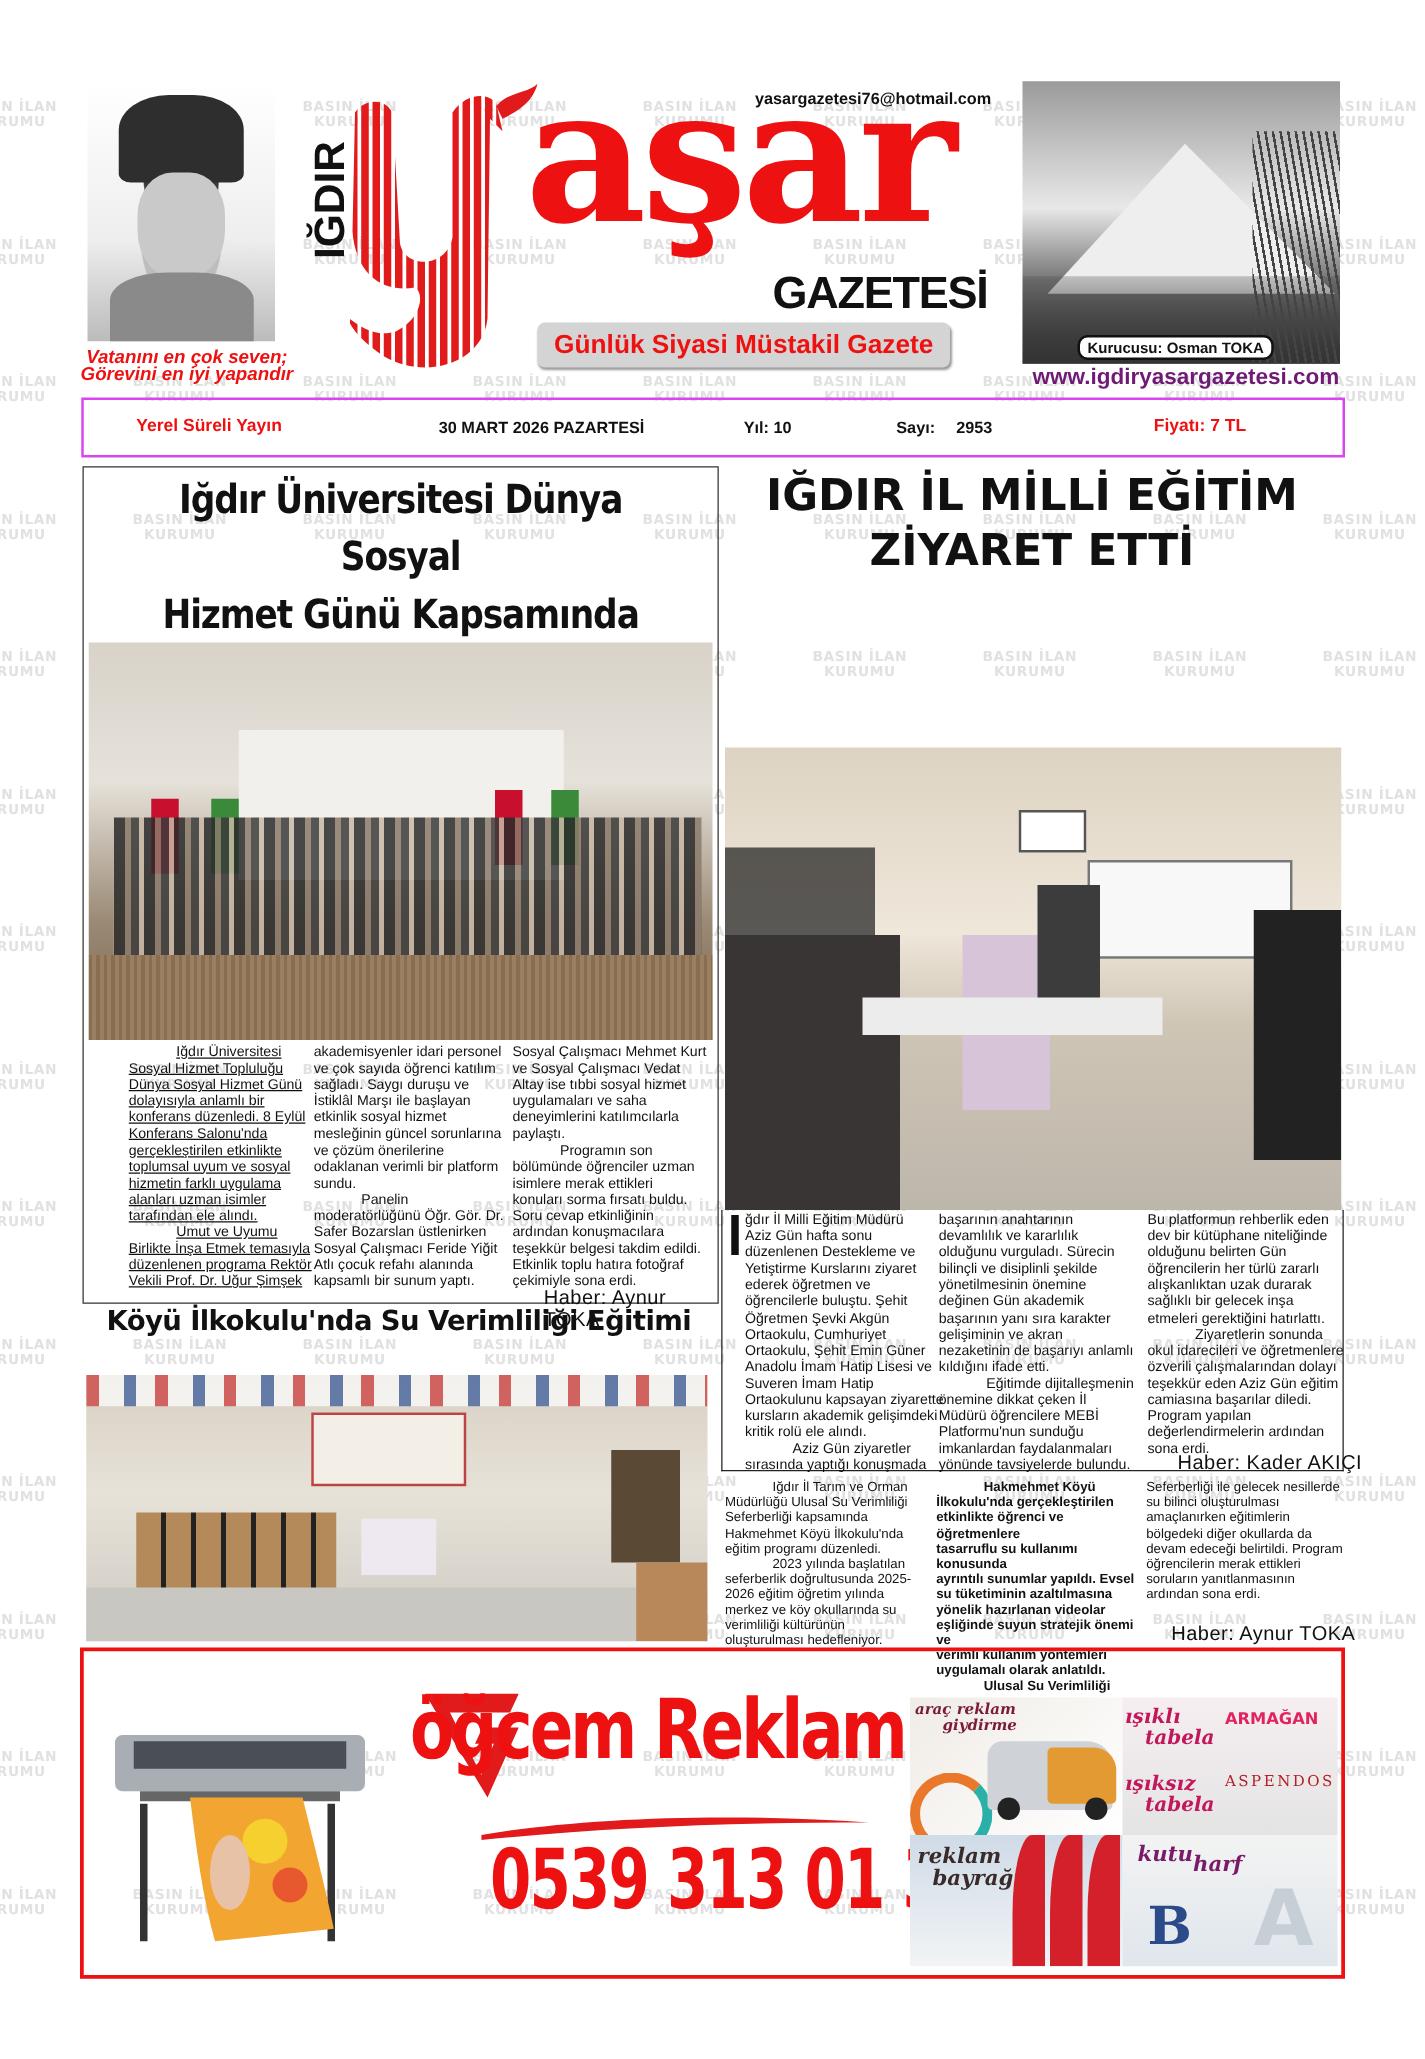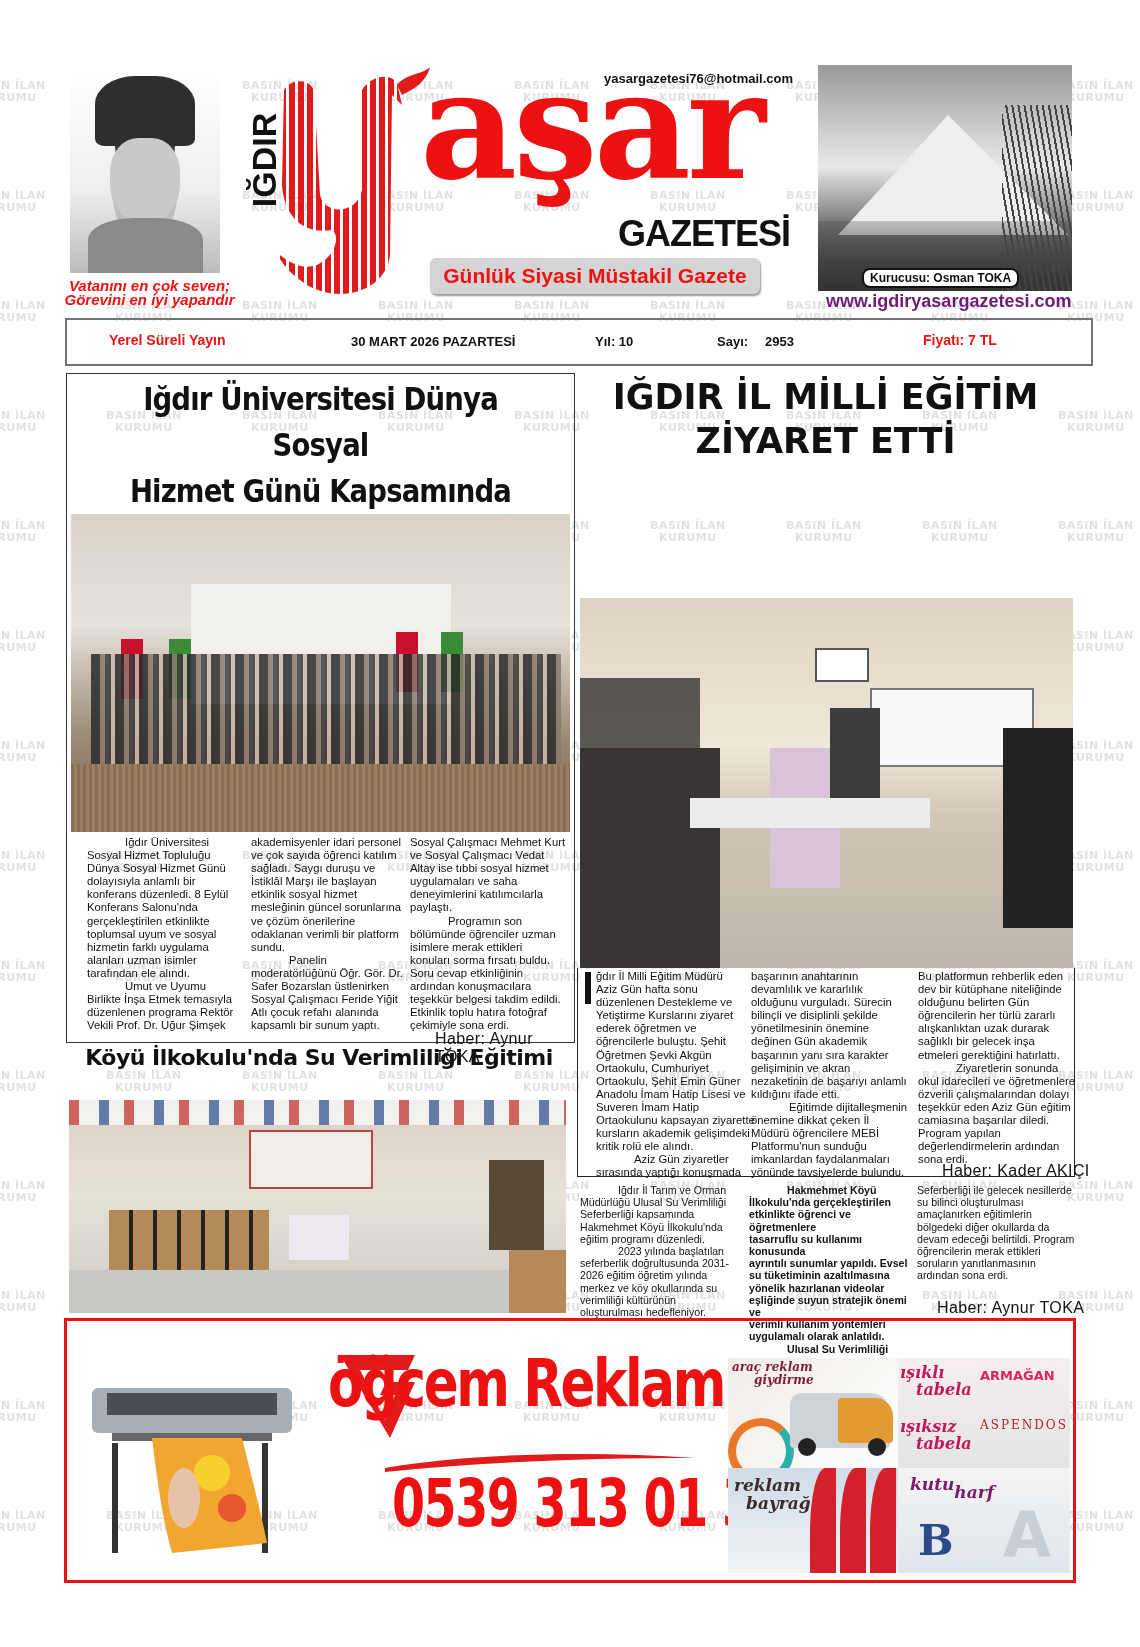--- a/index.html
+++ b/index.html
@@ -16,21 +16,21 @@
   .ylogo{left:262px;top:65px;width:170px;height:235px;}
   .logo-word{left:420px;top:50px;font-family:"DejaVu Serif",serif;font-weight:bold;font-size:150px;line-height:150px;color:#e11;letter-spacing:-4px;}
   .email{left:604px;top:71px;font-size:13px;font-weight:bold;}
   .gazetesi{left:618px;top:213px;font-size:36px;font-weight:bold;letter-spacing:-1px;}
   .slogan{left:430px;top:258px;width:330px;height:36px;background:#d4d4d4;border-radius:6px;color:#e11;font-weight:bold;font-size:21px;line-height:36px;text-align:center;box-shadow:1px 2px 2px #999;}
   .mountain{left:818px;top:65px;width:254px;height:226px;background:linear-gradient(180deg,#9a9a9a 0%,#cfcfcf 30%,#e8e8e8 45%,#777 70%,#444 100%);overflow:hidden;}
   .mountain .peak{position:absolute;left:20px;top:50px;width:0;height:0;border-left:110px solid transparent;border-right:120px solid transparent;border-bottom:120px solid #eee;}
   .founder{left:862px;top:268px;border:2px solid #111;border-radius:8px;background:#fff;padding:1px 6px;font-weight:bold;font-size:12px;}
   .website{left:826px;top:291px;color:#701a75;font-weight:bold;font-size:18px;}
   
-  .infobar{left:65px;top:318px;width:1007px;height:44px;border:2px solid #737373;padding-left:17px;}
+  .infobar{left:65px;top:318px;width:1007px;height:44px;border:2px solid #d946ef;}
   .infobar span{position:absolute;top:14px;font-weight:bold;font-size:13px;}
   .infobar .red{color:#e11;font-size:14px;top:12px;}
   
   .art1{left:66px;top:373px;width:507px;height:668px;border:1px solid #333;}
   .h1{position:absolute;left:0;top:0;width:100%;text-align:center;font-family:"DejaVu Sans",sans-serif;font-weight:bold;font-size:32px;line-height:46px;letter-spacing:-1px;transform:scaleX(0.86);}
   .photo{position:absolute;overflow:hidden;}
   .photo1{left:4px;top:140px;width:499px;height:318px;background:linear-gradient(180deg,#d8d2c8 0%,#e6e2da 35%,#9b8a75 70%,#7a6450 100%);}
   .cols{position:absolute;font-size:11.3px;line-height:13.1px;color:#111;}
   .cols p{margin:0;}
   .ind{display:inline-block;width:38px;}
@@ -615,21 +615,21 @@
   </div>
   <div class="photo photo1">
     <div style="position:absolute;left:120px;top:70px;width:260px;height:120px;background:#f2f0ec;"></div>
     <div style="position:absolute;left:50px;top:125px;width:22px;height:60px;background:#c8102e;"></div>
     <div style="position:absolute;left:98px;top:125px;width:22px;height:60px;background:#3a8a3a;"></div>
     <div style="position:absolute;left:325px;top:118px;width:22px;height:60px;background:#c8102e;"></div>
     <div style="position:absolute;left:370px;top:118px;width:22px;height:60px;background:#3a8a3a;"></div>
     <div style="position:absolute;left:20px;top:140px;width:470px;height:110px;background:repeating-linear-gradient(90deg,#2a2a2a 0 9px,#8b7a6a 9px 14px,#3a3a3a 14px 20px,#c9b9a6 20px 24px);opacity:0.85;"></div>
     <div style="position:absolute;left:0;top:250px;width:100%;height:68px;background:repeating-linear-gradient(90deg,#8a6e52 0 3px,#9b7f62 3px 6px);"></div>
   </div>
-  <div class="cols" id="a1c0" style="left:20px;top:462px;width:160px;">
+  <div class="cols" id="a1c0" style="left:36px;top:462px;width:160px;text-decoration:underline;">
       <p><span class="ind"></span><span>Iğdır Üniversitesi</span></p>
       <p><span>Sosyal Hizmet Topluluğu</span></p>
       <p><span>Dünya Sosyal Hizmet Günü</span></p>
       <p><span>dolayısıyla anlamlı bir</span></p>
       <p><span>konferans düzenledi. 8 Eylül</span></p>
       <p><span>Konferans Salonu'nda</span></p>
       <p><span>gerçekleştirilen etkinlikte</span></p>
       <p><span>toplumsal uyum ve sosyal</span></p>
       <p><span>hizmetin farklı uygulama</span></p>
       <p><span>alanları uzman isimler</span></p>
@@ -759,21 +759,21 @@
   <div style="position:absolute;left:420px;top:60px;width:55px;height:90px;background:#5a4a35;"></div>
   <div style="position:absolute;left:440px;top:150px;width:57px;height:63px;background:#b8875a;"></div>
 </div>
 <div class="abs cols" id="a3c0" style="left:580px;top:1184px;width:170px;font-size:10.6px;line-height:12.2px;">
     <p><span class="ind"></span><span>Iğdır İl Tarım ve Orman</span></p>
     <p><span>Müdürlüğü Ulusal Su Verimliliği</span></p>
     <p><span>Seferberliği kapsamında</span></p>
     <p><span>Hakmehmet Köyü İlkokulu'nda</span></p>
     <p><span>eğitim programı düzenledi.</span></p>
     <p><span class="ind"></span><span>2023 yılında başlatılan</span></p>
-    <p><span>seferberlik doğrultusunda 2031-</span></p>
+    <p><span>seferberlik doğrultusunda 2025-</span></p>
     <p><span>2026 eğitim öğretim yılında</span></p>
     <p><span>merkez ve köy okullarında su</span></p>
     <p><span>verimliliği kültürünün</span></p>
     <p><span>oluşturulması hedefleniyor.</span></p>
   </div>
 <div class="abs cols" id="a3c1" style="left:749px;top:1184px;width:170px;font-size:10.6px;line-height:12.2px;font-weight:bold;">
     <p><span class="ind"></span><span>Hakmehmet Köyü</span></p>
     <p><span>İlkokulu'nda gerçekleştirilen</span></p>
     <p><span>etkinlikte öğrenci ve öğretmenlere</span></p>
     <p><span>tasarruflu su kullanımı konusunda</span></p>

